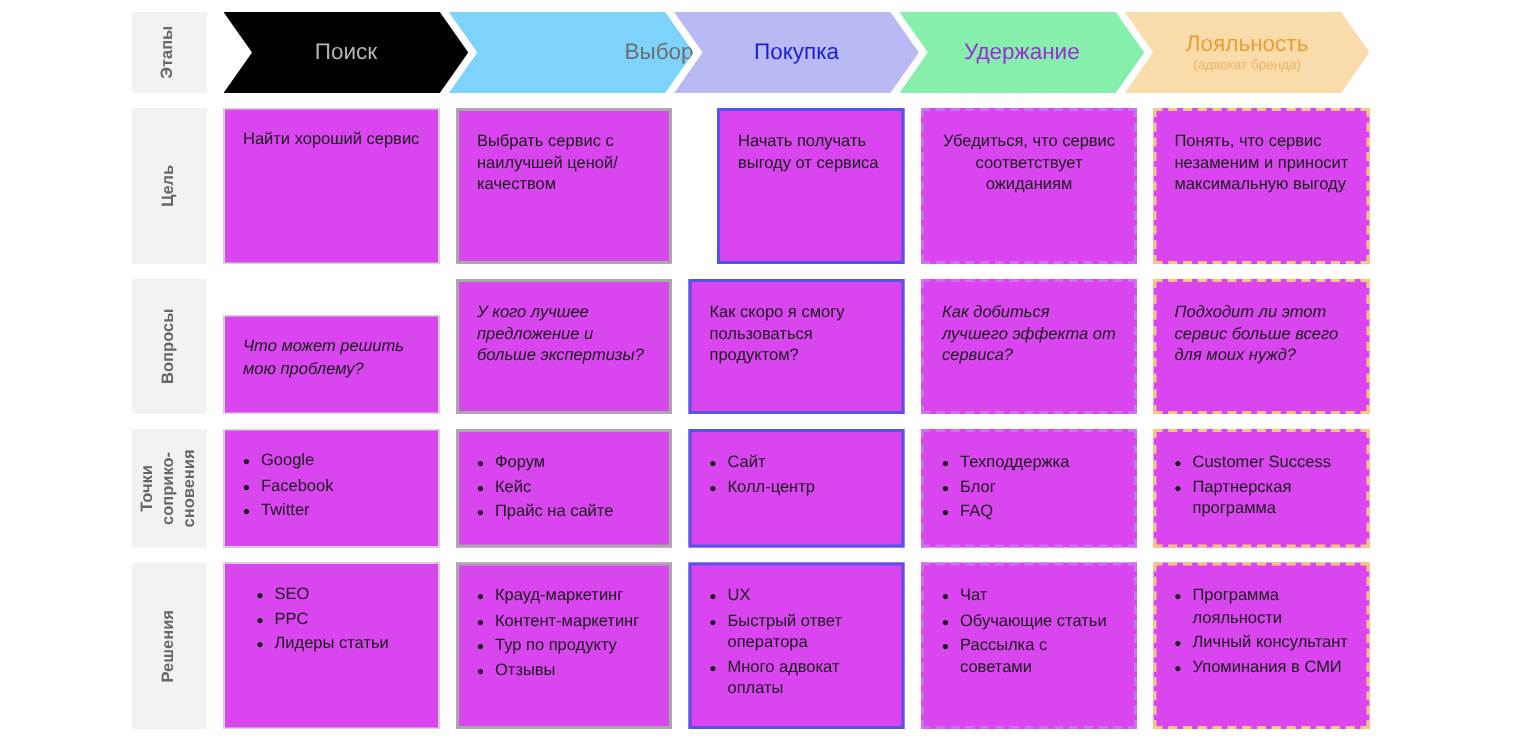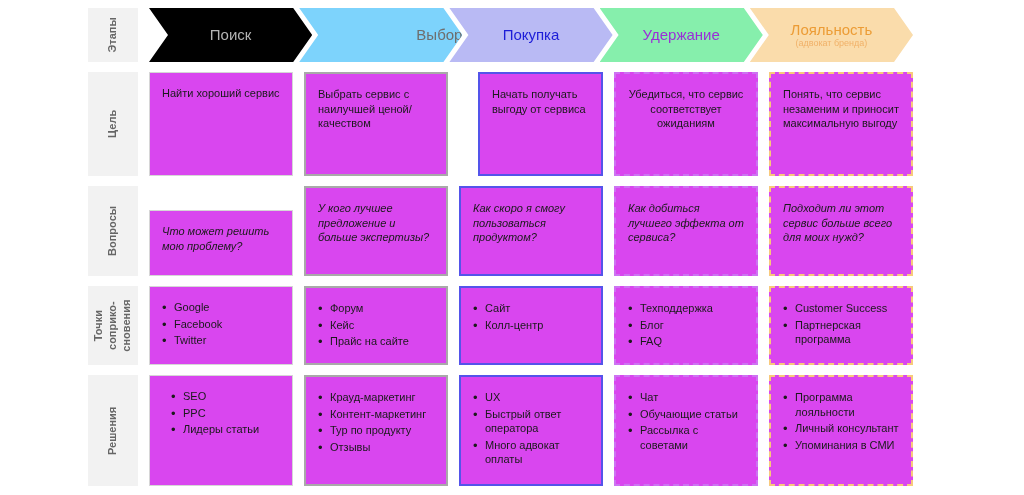--- a/index.html
+++ b/index.html
@@ -140,21 +140,21 @@
     <div class="rowlabel row-questions-label">
       <span class="vert">Вопросы</span>
     </div>
     <div class="cell stage-0 q" style="border: 1px solid rgb(214, 214, 214); margin-top: 24px;">
         <p style="font-style:italic">Что может решить мою проблему?</p>
       </div>
     <div class="cell stage-1 q" style="border: 2px solid rgb(169, 169, 169);">
         <p style="font-style:italic">У кого лучшее предложение и больше экспертизы?</p>
       </div>
     <div class="cell stage-2 q" style="border: 2px solid rgb(84, 84, 234);">
-        <p style="font-style:italic">Как скоро я смогу пользоваться продуктом?</p>
+        <p style="">Как скоро я смогу пользоваться продуктом?</p>
       </div>
     <div class="cell stage-3 q" style="border: 2px dashed rgb(205, 115, 242);">
         <p style="font-style:italic">Как добиться лучшего эффекта от сервиса?</p>
       </div>
     <div class="cell stage-4 q" style="border: 2px dashed rgb(248, 201, 124);">
         <p style="font-style:italic">Подходит ли этот сервис больше всего для моих нужд?</p>
       </div>
 
     <div class="rowlabel">
       <span class="vert">Точки

